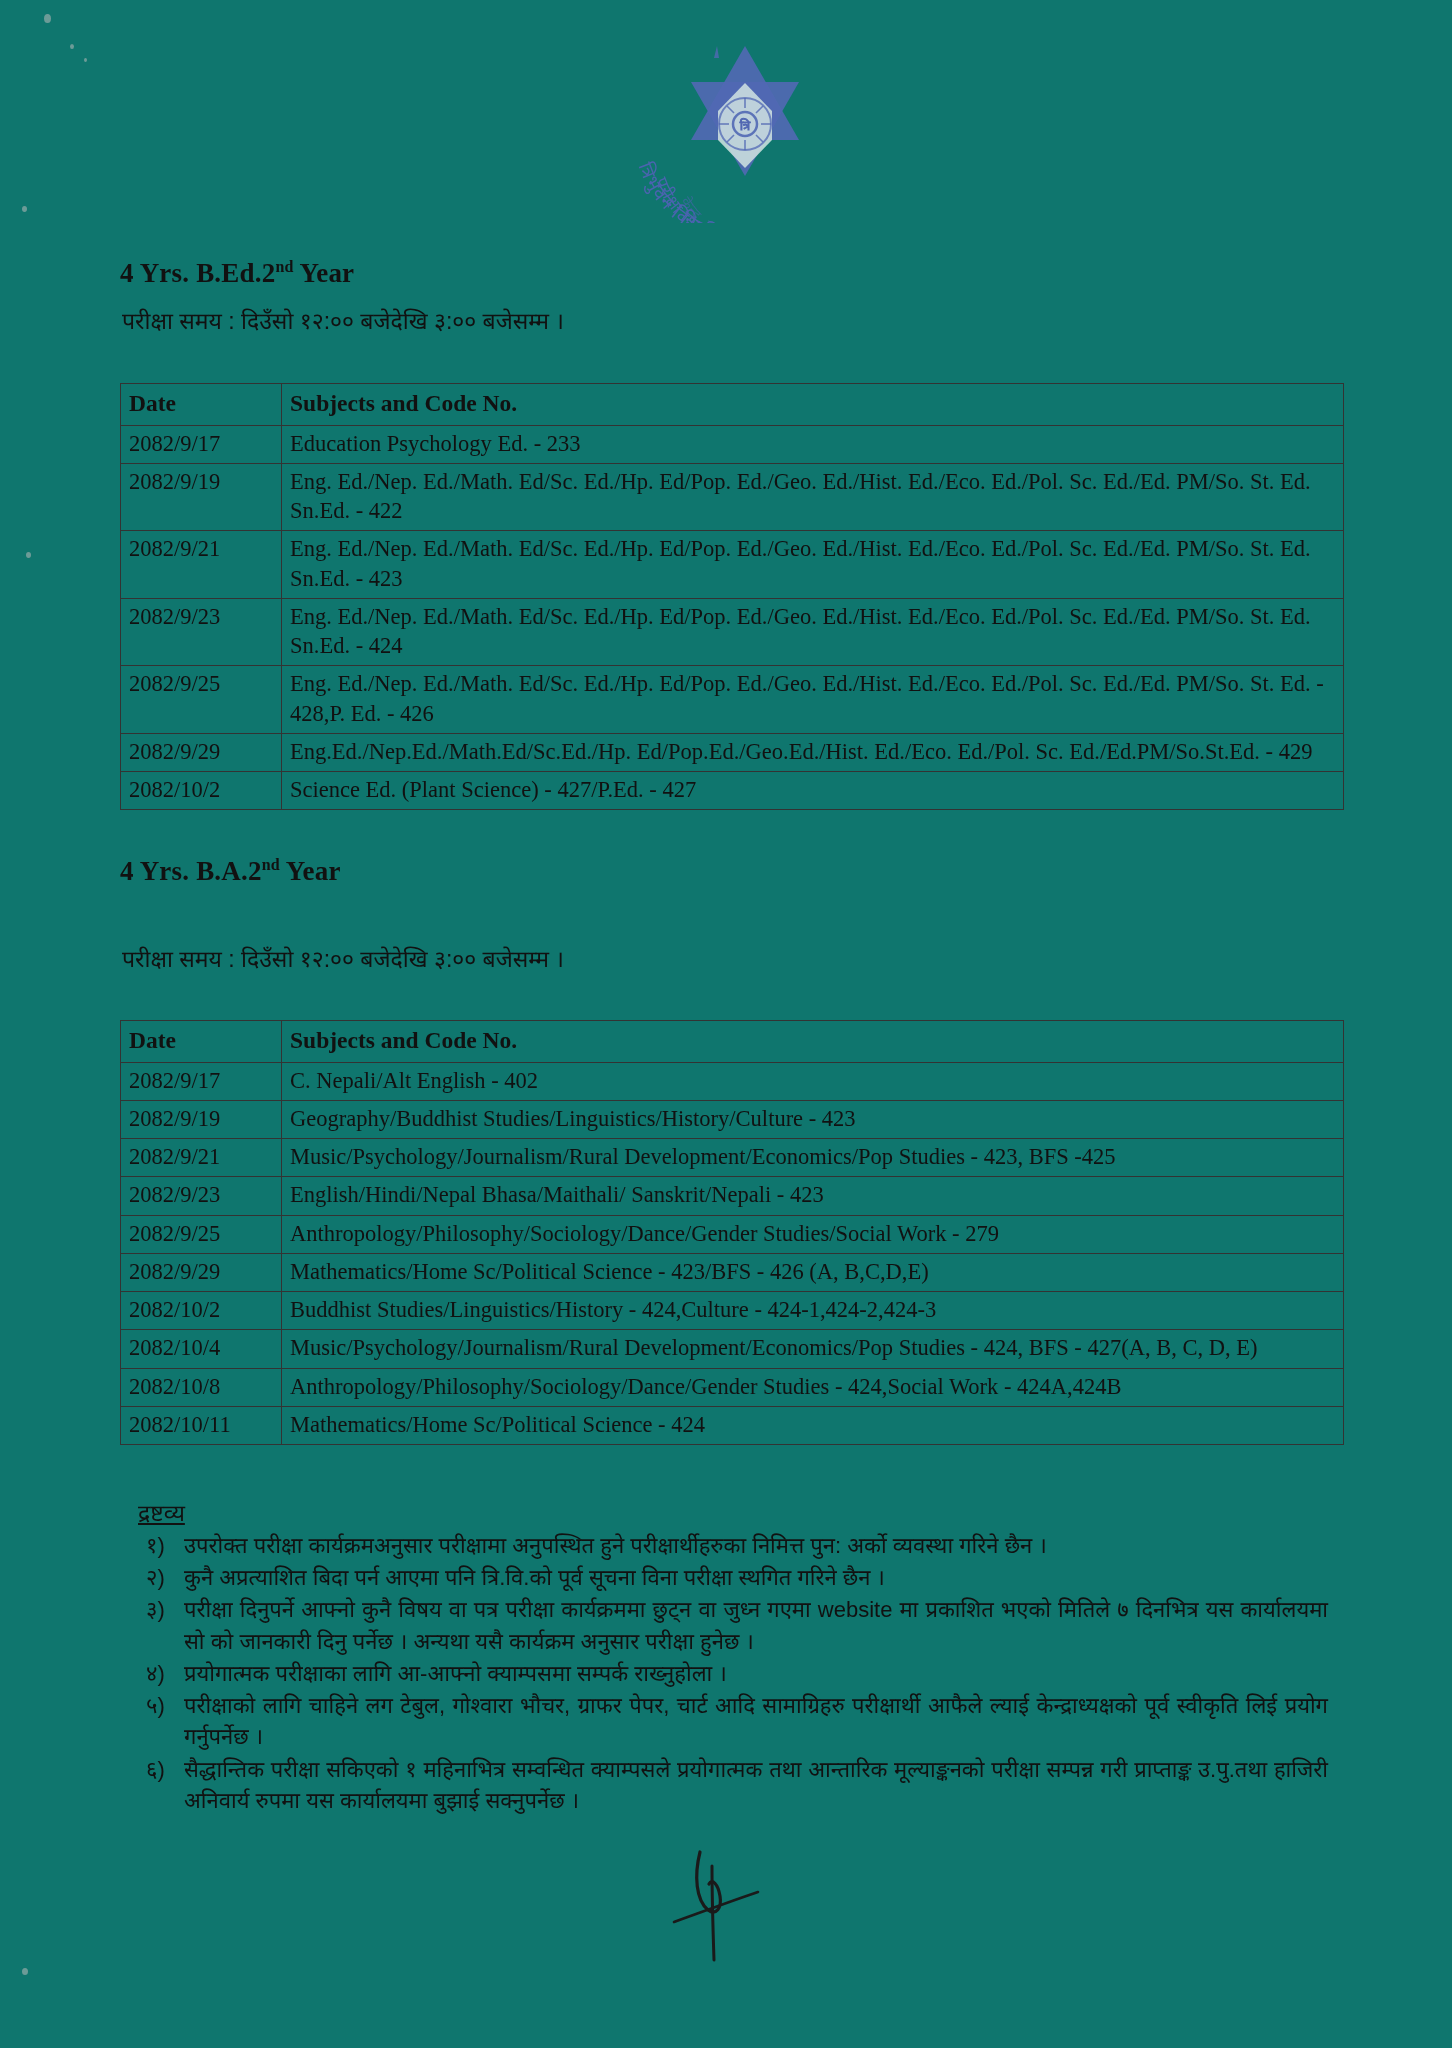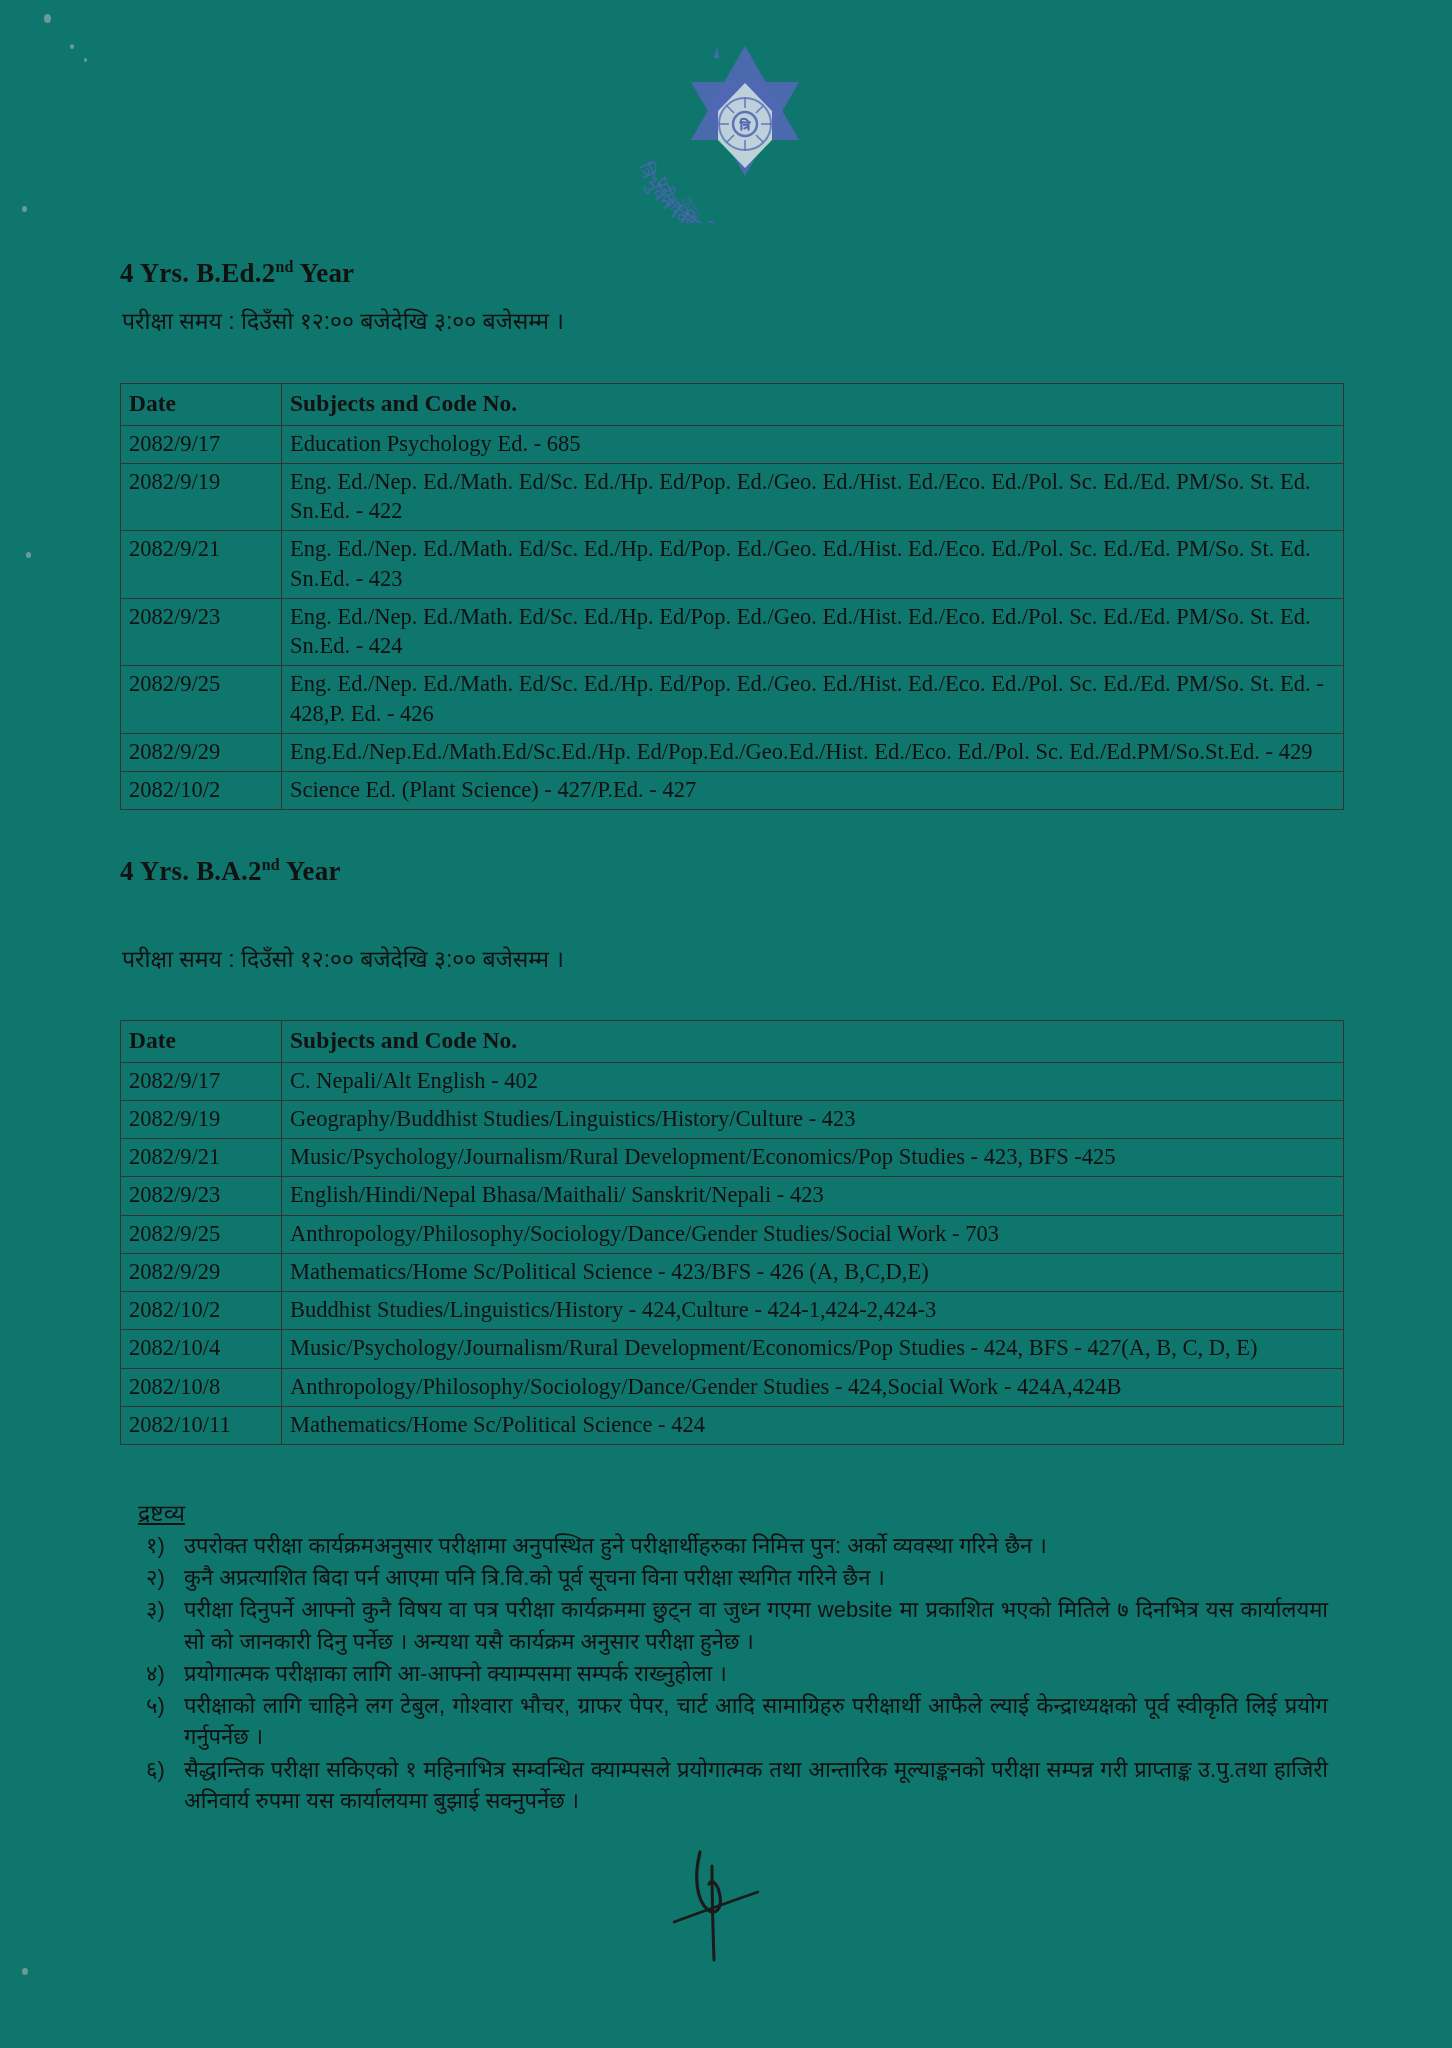--- a/index.html
+++ b/index.html
@@ -193,21 +193,21 @@
   <table class="sched" style="left:120px; top:383px; width:1224px;">
     <thead>
       <tr>
         <th class="c-date">Date</th>
         <th class="c-sub">Subjects and Code No.</th>
       </tr>
     </thead>
     <tbody>
       <tr>
         <td class="c-date">2082/9/17</td>
-        <td class="c-sub">Education Psychology Ed. - 685</td>
+        <td class="c-sub">Education Psychology Ed. - 233</td>
       </tr>
       <tr>
         <td class="c-date">2082/9/19</td>
         <td class="c-sub">Eng. Ed./Nep. Ed./Math. Ed/Sc. Ed./Hp. Ed/Pop. Ed./Geo. Ed./Hist. Ed./Eco. Ed./Pol. Sc. Ed./Ed. PM/So. St. Ed. Sn.Ed. - 422</td>
       </tr>
       <tr>
         <td class="c-date">2082/9/21</td>
         <td class="c-sub">Eng. Ed./Nep. Ed./Math. Ed/Sc. Ed./Hp. Ed/Pop. Ed./Geo. Ed./Hist. Ed./Eco. Ed./Pol. Sc. Ed./Ed. PM/So. St. Ed. Sn.Ed. - 423</td>
       </tr>
       <tr>
@@ -254,21 +254,21 @@
       <tr>
         <td class="c-date">2082/9/21</td>
         <td class="c-sub">Music/Psychology/Journalism/Rural Development/Economics/Pop Studies - 423, BFS -425</td>
       </tr>
       <tr>
         <td class="c-date">2082/9/23</td>
         <td class="c-sub">English/Hindi/Nepal Bhasa/Maithali/ Sanskrit/Nepali - 423</td>
       </tr>
       <tr>
         <td class="c-date">2082/9/25</td>
-        <td class="c-sub">Anthropology/Philosophy/Sociology/Dance/Gender Studies/Social Work - 703</td>
+        <td class="c-sub">Anthropology/Philosophy/Sociology/Dance/Gender Studies/Social Work - 279</td>
       </tr>
       <tr>
         <td class="c-date">2082/9/29</td>
         <td class="c-sub">Mathematics/Home Sc/Political Science - 423/BFS  - 426 (A, B,C,D,E)</td>
       </tr>
       <tr>
         <td class="c-date">2082/10/2</td>
         <td class="c-sub">Buddhist Studies/Linguistics/History - 424,Culture - 424-1,424-2,424-3</td>
       </tr>
       <tr>

